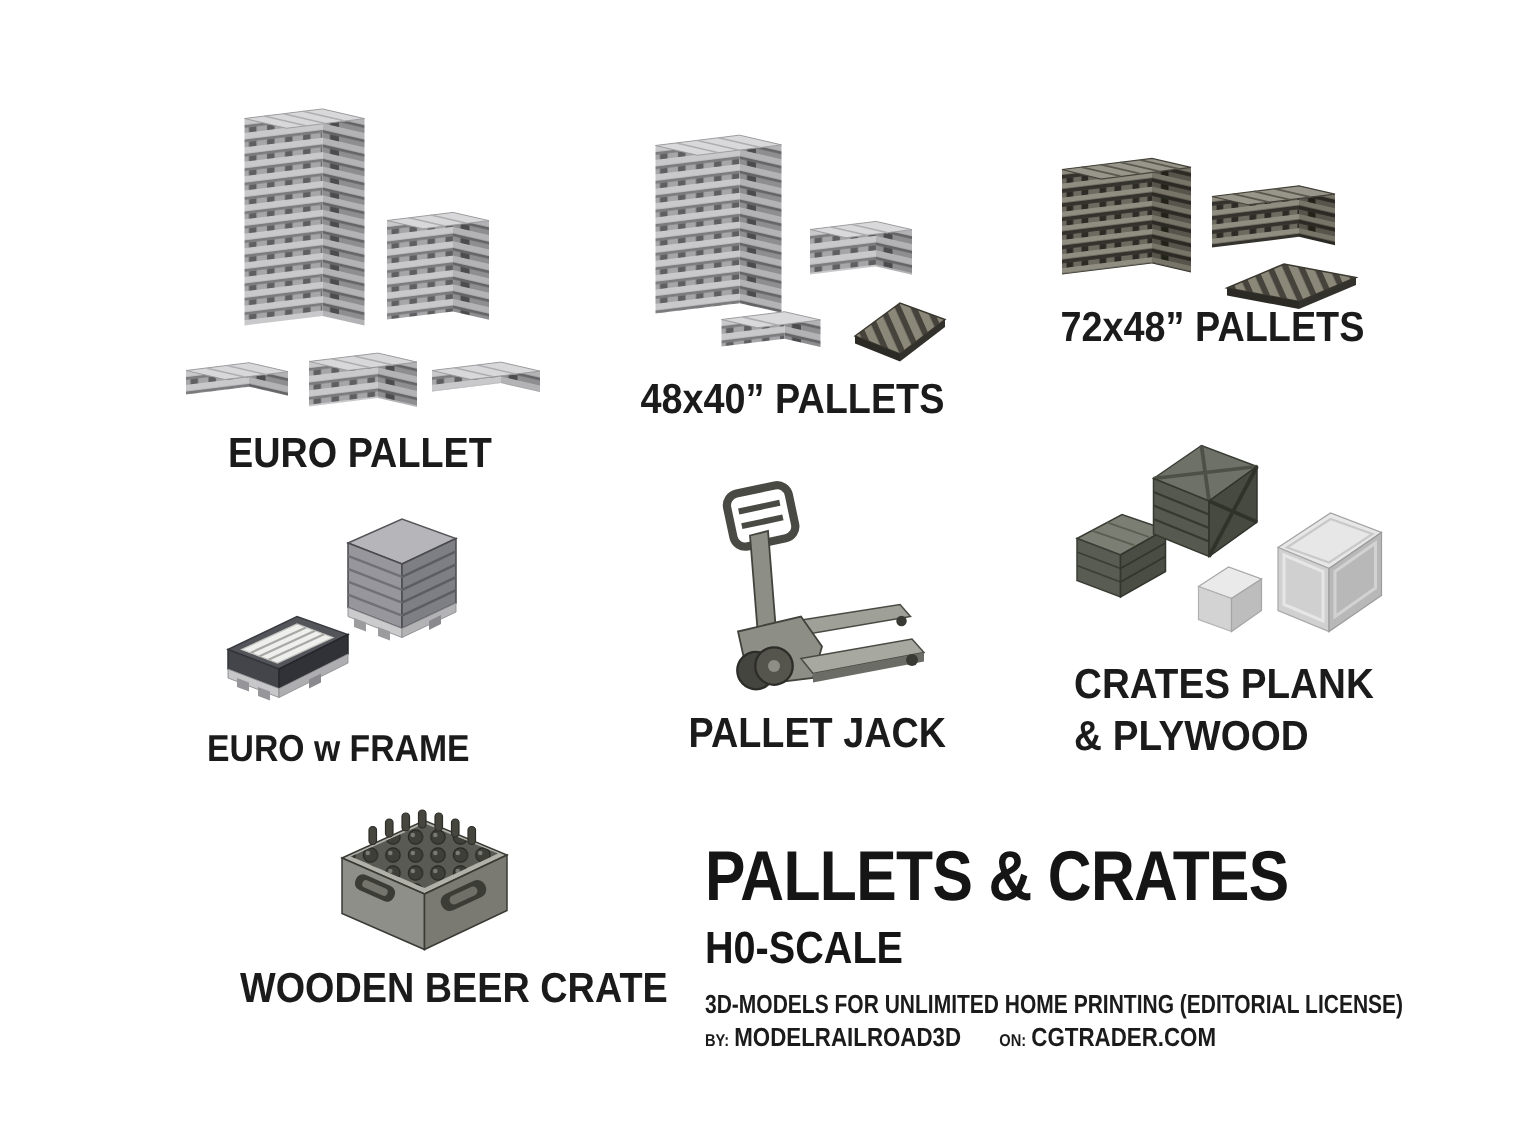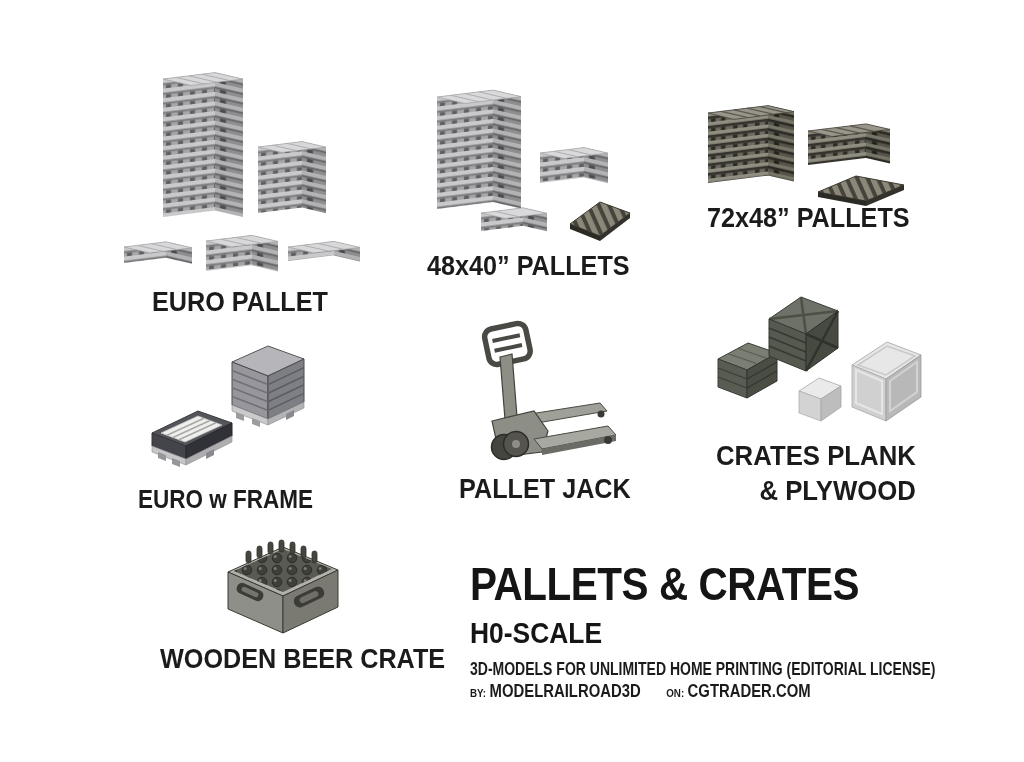--- a/index.html
+++ b/index.html
@@ -28,21 +28,21 @@
     font-size:17.5px;white-space:nowrap;transform:scaleX(.8);transform-origin:0 0;
   }
   .title-byline{
     position:absolute;left:470px;top:681px;font-weight:700;color:#1b1b1b;
     white-space:nowrap;transform:scaleX(.85);transform-origin:0 0;
     display:flex;align-items:baseline;
   }
   .byline-small{font-size:11.5px;margin-right:4px;}
   .byline-big{font-size:17.5px;}
   .byline-gap{display:inline-block;width:30px;}
-  .crates-lbl{position:absolute;left:716px;top:438px;text-align:right;}
+  .crates-lbl{position:absolute;left:716px;top:438px;}
   .crates-lbl .lbl-line{font-weight:700;color:#1b1b1b;font-size:28px;line-height:1.25;
     transform:scaleX(.92);transform-origin:0 0;white-space:nowrap;}
 </style>
 </head>
 <body>
 
 <div class="canvas">
 
   <svg class="art" width="1024" height="762" viewBox="0 0 1024 762">
     <defs>

